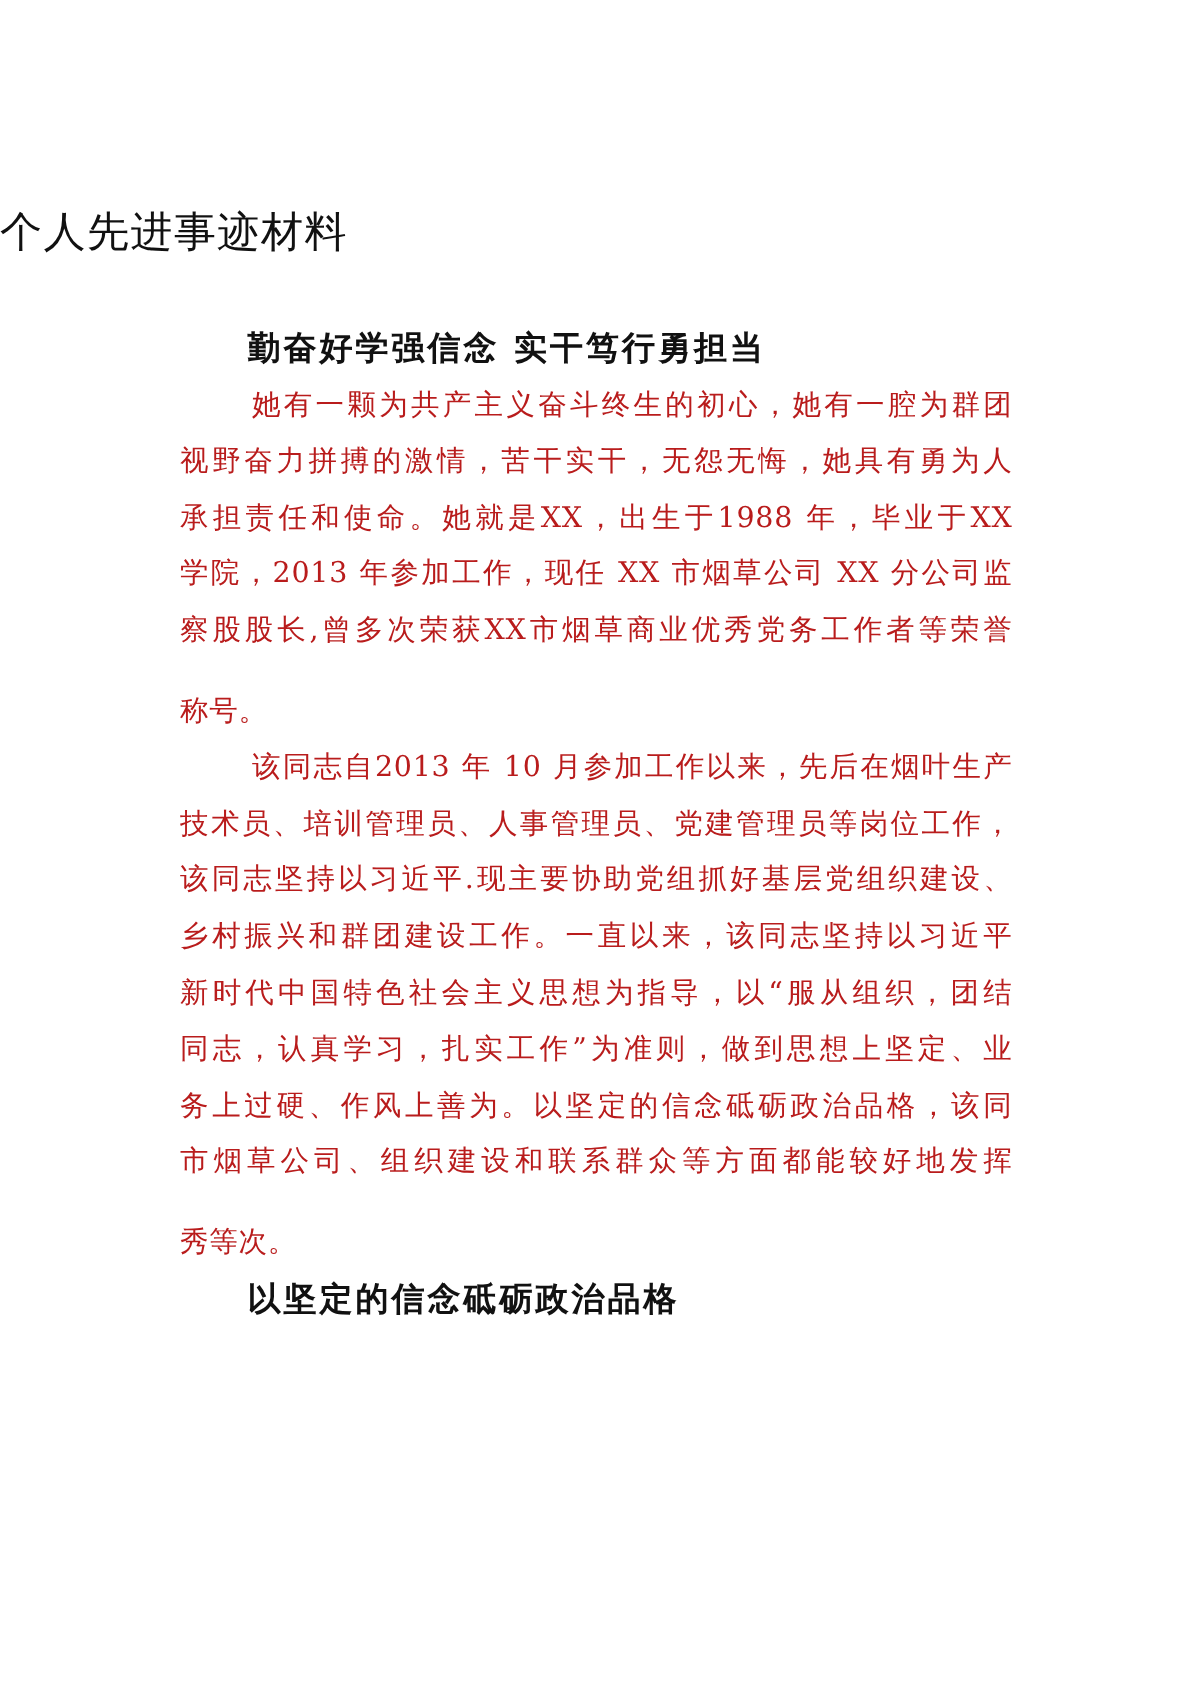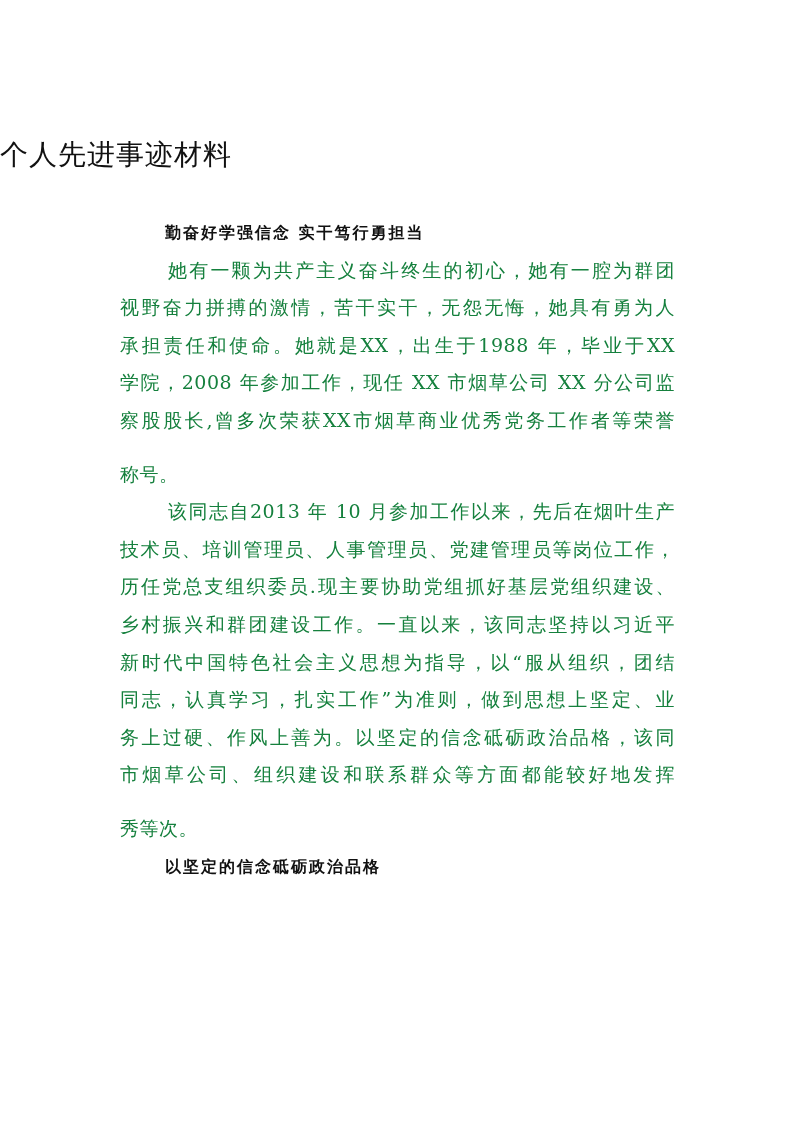--- a/index.html
+++ b/index.html
@@ -41,61 +41,61 @@
     width: 555px;
   }
   .line {
     height: 37.6px;
     line-height: 37.6px;
     font-size: 19px;
     white-space: nowrap;
     text-align: justify;
     text-align-last: justify;
     letter-spacing: 0.5px;
-    color: #15803d;
+    color: #b91c1c;
   }
   .line.last {
     text-align-last: left;
     margin-top: 16px;
   }
   .line.indent {
     padding-left: 48px;
   }
   .heading {
     font-family: "DejaVu Sans", "Liberation Sans", sans-serif;
     font-weight: bold;
     text-align-last: left;
     padding-left: 45px;
     letter-spacing: 2px;
     color: #111;
-    font-size: 16px;
+    font-size: 22px;
   }
 </style>
 </head>
 <body>
 
 <div class="page">
   <div class="title">个人先进事迹材料</div>
 
   <div class="content">
     <div class="line heading">勤奋好学强信念 实干笃行勇担当</div>
 
     <div>
       <div class="line indent">她有一颗为共产主义奋斗终生的初心，她有一腔为群团</div>
       <div class="line">视野奋力拼搏的激情，苦干实干，无怨无悔，她具有勇为人</div>
       <div class="line">承担责任和使命。她就是XX，出生于1988 年，毕业于XX</div>
-      <div class="line">学院，2008 年参加工作，现任 XX 市烟草公司 XX 分公司监</div>
+      <div class="line">学院，2013 年参加工作，现任 XX 市烟草公司 XX 分公司监</div>
       <div class="line">察股股长,曾多次荣获XX市烟草商业优秀党务工作者等荣誉</div>
       <div class="line last">称号。</div>
     </div>
 
     <div>
       <div class="line indent">该同志自2013 年 10 月参加工作以来，先后在烟叶生产</div>
       <div class="line">技术员、培训管理员、人事管理员、党建管理员等岗位工作，</div>
-      <div class="line">历任党总支组织委员.现主要协助党组抓好基层党组织建设、</div>
+      <div class="line">该同志坚持以习近平.现主要协助党组抓好基层党组织建设、</div>
       <div class="line">乡村振兴和群团建设工作。一直以来，该同志坚持以习近平</div>
       <div class="line">新时代中国特色社会主义思想为指导，以“服从组织，团结</div>
       <div class="line">同志，认真学习，扎实工作”为准则，做到思想上坚定、业</div>
       <div class="line">务上过硬、作风上善为。以坚定的信念砥砺政治品格，该同</div>
       <div class="line">市烟草公司、组织建设和联系群众等方面都能较好地发挥</div>
       <div class="line last">秀等次。</div>
     </div>
 
     <div class="line heading">以坚定的信念砥砺政治品格</div>
 

